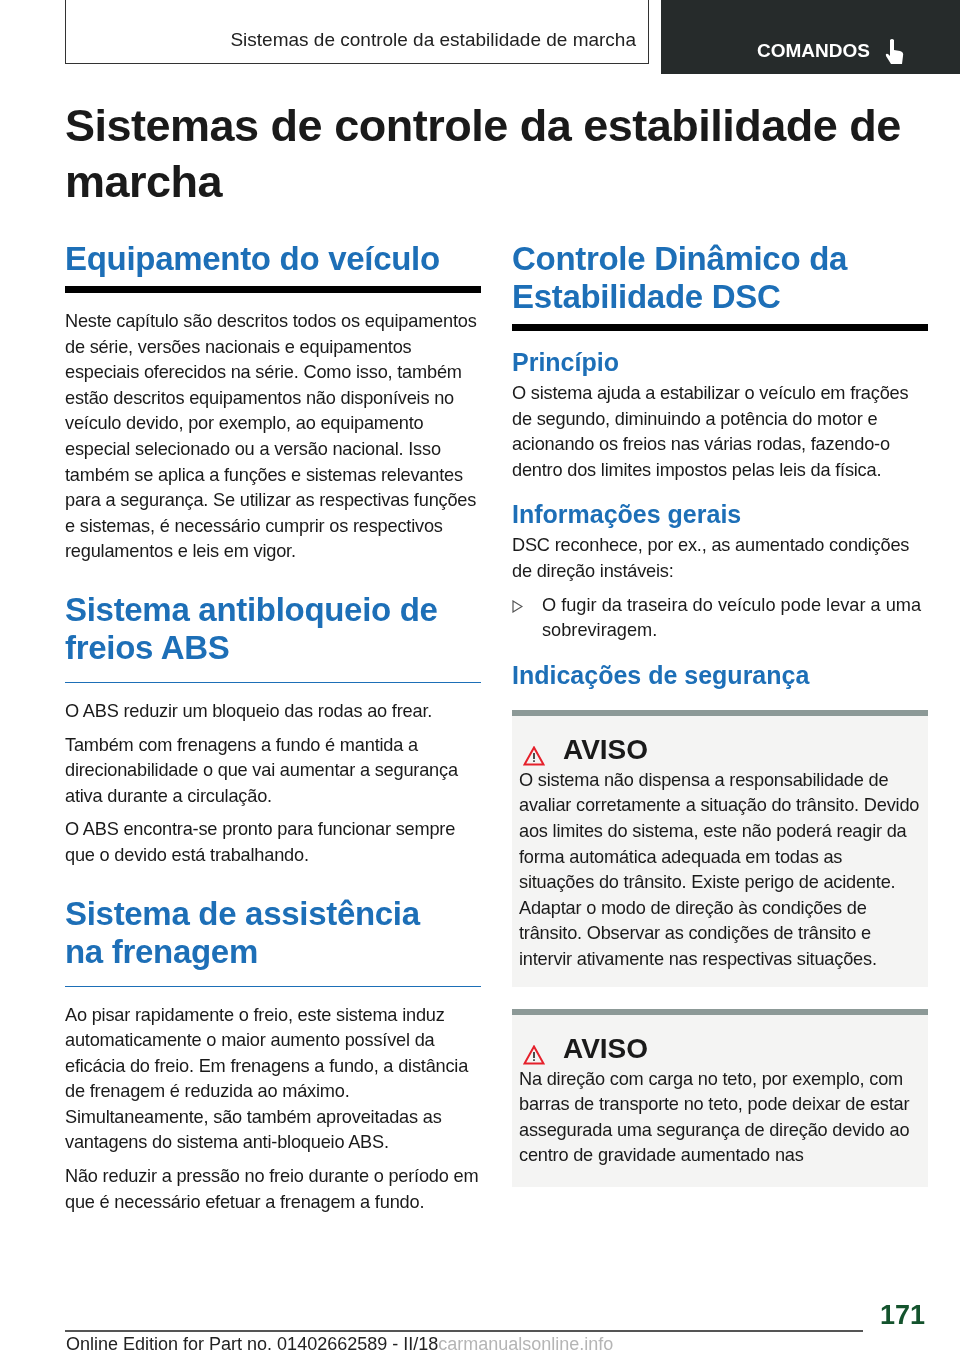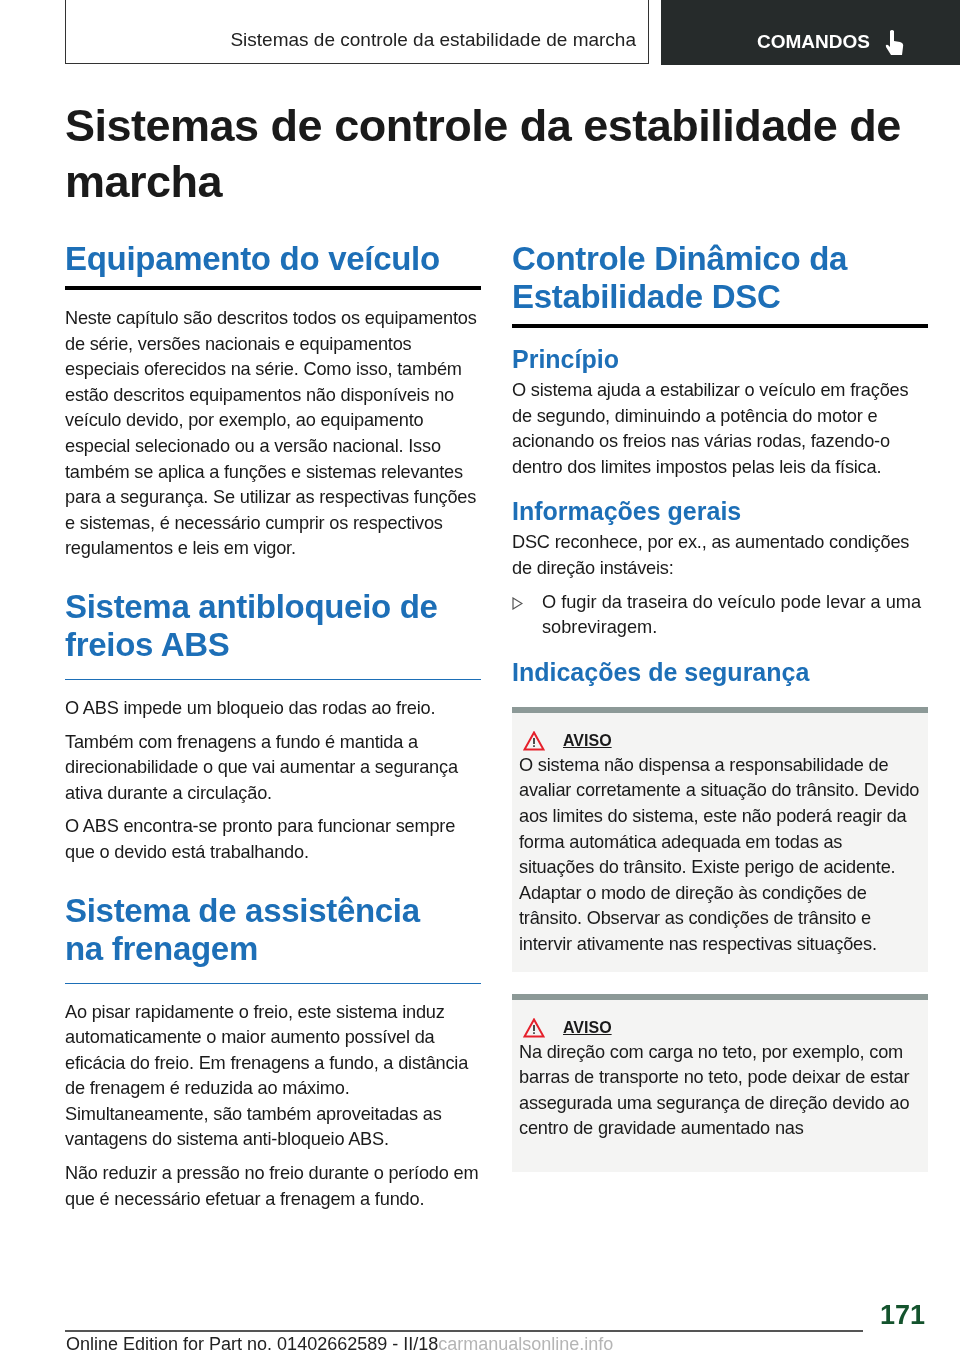--- a/index.html
+++ b/index.html
@@ -1,31 +1,31 @@
 <!DOCTYPE html>
 <html><head>
 <meta charset="utf-8">
 <style>
   * { box-sizing: border-box; margin: 0; padding: 0; }
   body { width: 960px; height: 1362px; background: #fff; font-family: "Liberation Sans", sans-serif; color: #1a1a1a; position: relative; overflow: hidden; }
   .hdr-left { position: absolute; left: 65px; top: 0; width: 584px; height: 64px; border: 1px solid #333; border-top: none; display: flex; align-items: flex-end; justify-content: flex-end; padding: 0 12px 12px 0; font-size: 19px; color: #222; }
-  .hdr-right { position: absolute; left: 661px; top: 0; width: 299px; height: 65px; background: #262b2b; display: flex; align-items: flex-end; padding: 0 0 12px 96px; color: #fff; font-weight: bold; font-size: 19px; }
+  .hdr-right { position: absolute; left: 661px; top: 0; width: 299px; height: 74px; background: #262b2b; display: flex; align-items: flex-end; padding: 0 0 12px 96px; color: #fff; font-weight: bold; font-size: 19px; }
   .hdr-right svg { margin-left: 14px; margin-bottom: -4px; }
   .h1 { position: absolute; left: 65px; top: 98px; width: 860px; font-size: 45px; font-weight: bold; line-height: 56px; color: #1a1a1a; letter-spacing: -0.5px; }
   .col { position: absolute; top: 240px; width: 416px; }
   .col.left { left: 65px; }
   .col.right { left: 512px; }
-  .h2 { font-size: 33px; font-weight: bold; color: #1d6fb7; line-height: 38px; padding-bottom: 8px; border-bottom: 4px solid #000000; margin-bottom: 16px; letter-spacing: -0.3px; }
+  .h2 { font-size: 33px; font-weight: bold; color: #1d6fb7; line-height: 38px; padding-bottom: 8px; border-bottom: 7px solid #000000; margin-bottom: 16px; letter-spacing: -0.3px; }
   .h3 { font-size: 25px; font-weight: bold; color: #1d6fb7; line-height: 30px; margin-top: 16px; margin-bottom: 4px; }
   p { font-size: 18.2px; line-height: 25.6px; margin-bottom: 8px; letter-spacing: -0.2px; }
   .mt { margin-top: 26px; }
   ul { list-style: none; }
   li { position: relative; padding-left: 30px; font-size: 18.2px; line-height: 25.6px; margin-bottom: 10px; }
   .warn { background: #f4f4f3; border-top: 6px solid #8c9997; padding: 18px 6px 14px 7px; margin-top: 14px; }
-  .warn-title { display: flex; align-items: center; font-weight: bold; font-size: 16px; margin-bottom: 2px; padding-left: 4px; text-decoration: underline; }
+  .warn-title { display: flex; align-items: flex-end; font-weight: bold; font-size: 28px; margin-bottom: 2px; padding-left: 4px; }
   .warn-title svg { margin-right: 18px; }
   .warn p { margin-bottom: 0; }
   .pagenum { position: absolute; left: 880px; top: 1300px; font-size: 27px; font-weight: bold; color: #14532d; }
   .footer-line { position: absolute; left: 65px; top: 1330px; width: 798px; border-top: 2px solid #555; }
   .footer { position: absolute; left: 66px; top: 1334px; font-size: 18px; color: #222; white-space: nowrap; }
   .footer .wm { color: #b5b5b5; font-size: 18px; }
 </style>
 </head>
 <body>
 
@@ -40,21 +40,21 @@
 </div>
 
 <h1 class="h1">Sistemas de controle da estabilidade de marcha</h1>
 
 <div class="col left">
   <h2 class="h2">Equipamento do veículo</h2>
   <p>Neste capítulo são descritos todos os equipamentos de série, versões nacionais e equipamentos especiais oferecidos na série. Como isso, também estão descritos equipamentos não disponíveis no veículo devido, por exemplo, ao equipamento especial selecionado ou a versão nacional. Isso também se aplica a funções e sistemas relevantes para a segurança. Se utilizar as respectivas funções e sistemas, é necessário cumprir os respectivos regulamentos e leis em vigor.</p>
 
   <h2 class="h2 mt" style="width:380px;border-bottom:none;padding-bottom:0;">Sistema antibloqueio de freios ABS</h2>
   <div style="border-bottom:1px solid #1d6fb7;margin-top:-8px;margin-bottom:16px;height:8px;"></div>
-  <p>O ABS impede um bloqueio das rodas ao freio.</p>
+  <p>O ABS reduzir um bloqueio das rodas ao frear.</p>
   <p>Também com frenagens a fundo é mantida a direcionabilidade o que vai aumentar a segurança ativa durante a circulação.</p>
   <p>O ABS encontra-se pronto para funcionar sempre que o devido está trabalhando.</p>
 
   <h2 class="h2 mt" style="width:400px;border-bottom:none;padding-bottom:0;">Sistema de assistência na frenagem</h2>
   <div style="border-bottom:1px solid #1d6fb7;margin-top:-8px;margin-bottom:16px;height:8px;"></div>
   <p>Ao pisar rapidamente o freio, este sistema induz automaticamente o maior aumento possível da eficácia do freio. Em frenagens a fundo, a distância de frenagem é reduzida ao máximo. Simultaneamente, são também aproveitadas as vantagens do sistema anti-bloqueio ABS.</p>
   <p>Não reduzir a pressão no freio durante o período em que é necessário efetuar a frenagem a fundo.</p>
 </div>
 
 <div class="col right">

